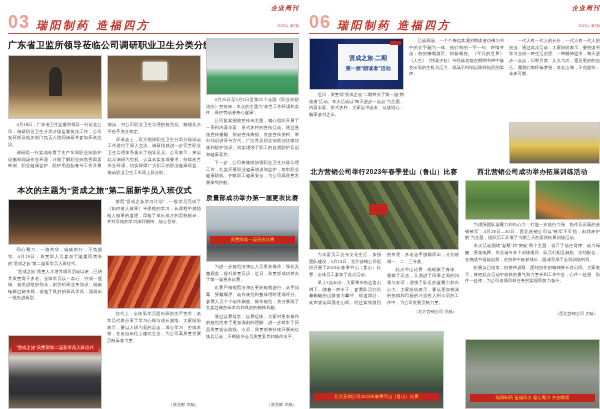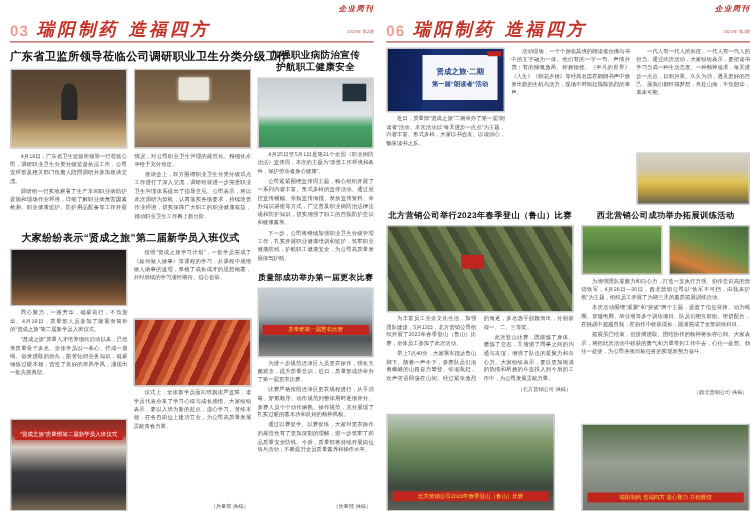--- a/index.html
+++ b/index.html
@@ -1,22 +1,22 @@
 <!DOCTYPE html>
 <html><head>
 <meta charset="utf-8">
 <style>
   html,body{margin:0;padding:0;background:#ffffff;}
   body{width:600px;height:409px;overflow:hidden;font-family:"Liberation Sans",sans-serif;color:#333;}
   .spread{display:flex;gap:10px;padding:12px 8px 0 8px;box-sizing:border-box;width:600px;height:409px;}
   .page{width:291px;flex:0 0 291px;display:flex;flex-direction:column;}
   
   .phead{display:flex;align-items:flex-end;gap:6px;height:19px;}
-  .pageno{font-size:12px;font-weight:800;color:#eba093;letter-spacing:1px;line-height:1;}
-  .slogan{font-family:"DejaVu Serif",serif;font-style:italic;font-weight:bold;color:#c23327;font-size:14px;letter-spacing:2.5px;line-height:1;}
+  .pageno{font-size:18px;font-weight:800;color:#eba093;letter-spacing:1px;line-height:1;}
+  .slogan{font-family:"DejaVu Serif",serif;font-style:italic;font-weight:bold;color:#c23327;font-size:11px;letter-spacing:2.5px;line-height:1;}
   .mast{margin-left:auto;text-align:right;line-height:1.1;}
   .mast .mn{font-family:"DejaVu Serif",serif;font-style:italic;font-weight:bold;color:#b5281e;font-size:6px;letter-spacing:1px;}
   .mast .md{color:#c0574e;font-size:3.5px;}
   .rule{border:none;border-top:1.5px solid #b9574e;margin:2px 0 4px 0;}
   
   .h-lg,.h-md,.h-sm{font-weight:bold;color:#141414;text-align:center;margin:1px 0 3px 0;letter-spacing:.3px;}
   .h-lg{font-size:9px;white-space:nowrap;}
   .h-md{font-size:7.6px;line-height:1.3;}
   .h-sm{font-size:6.3px;white-space:nowrap;}
   
@@ -82,21 +82,21 @@
             <div class="ph ph-meet2" style="width:94px;height:64px;"></div>
           </div>
           <div class="txt cols2" style="height:60px;margin-top:3px;">
             <p>4月18日，广东省卫生监督所领导一行莅临公司，调研职业卫生分类分级监督执法工作，公司安环部及相关部门负责人陪同调研并参加座谈交流。</p>
             <p>调研组一行实地察看了生产车间职业病防护设施和现场作业环境，详细了解职业病危害因素检测、职业健康监护、防护用品配备等工作开展情况，对公司职业卫生管理的规范化、精细化水平给予充分肯定。</p>
             <p>座谈会上，双方围绕职业卫生分类分级试点工作进行了深入交流，调研组就进一步完善职业卫生管理体系提出了指导意见。公司表示，将以此次调研为契机，认真落实各项要求，持续改善作业环境，切实保障广大职工的职业健康权益，推动职业卫生工作再上新台阶。</p>
           </div>
         </article>
 
         <article class="col" style="flex:1;min-height:0;margin-top:3px;">
-          <h2 class="h-md" style="white-space:nowrap;font-size:8px;">大家纷纷表示“贤成之旅”第二届新学员入班仪式</h2>
+          <h2 class="h-md" style="white-space:nowrap;font-size:8px;">本次的主题为“贤成之旅”第二届新学员入班仪式</h2>
           <div class="row gap5" style="flex:1;min-height:0;">
             <div class="col" style="width:94px;flex:0 0 94px;">
               <div class="ph ph-ceremony" style="width:94px;height:46px;"></div>
               <div class="txt" style="height:82px;margin-top:2px;">
                 <p>同心聚力，一路芳华，砥砺前行，不负韶华。4月19日，质量部人员参加了隆重而简朴的“贤成之旅”第二届新学员入班仪式。</p>
                 <p>“贤成之旅”质量人才培养项目启动以来，已培养质量骨干多名。全体学员以一条心、拧成一股绳、奋发进取的劲头，刻苦钻研业务知识，砥砺锤炼过硬本领，营造了良好的班风学风，涌现出一批先进典型。</p>
               </div>
               <div class="ph ph-stage mtA" style="width:94px;height:74px;">
                 <div class="strip t w">“贤成之旅”质量部第二届新学员入班仪式</div>
               </div>
@@ -111,24 +111,20 @@
               </div>
               <div class="byline">（质量部 供稿）</div>
             </div>
           </div>
         </article>
       </div>
 
       <div class="col" style="width:93px;flex:0 0 93px;">
 
         <article>
-          <h2 class="h-md">
-            <span>加强职业病防治宣传</span><br>
-            <span>护航职工健康安全</span>
-          </h2>
           <div class="ph ph-clean" style="width:93px;height:57px;"></div>
           <div class="txt" style="height:94px;margin-top:2px;">
             <p>4月25日至5月1日是第21个全国《职业病防治法》宣传周，本次的主题为“改善工作环境和条件，保护劳动者身心健康”。</p>
             <p>公司紧紧围绕宣传周主题，精心组织开展了一系列内容丰富、形式多样的宣传活动。通过悬挂宣传横幅、张贴宣传海报、发放宣传资料、举办知识讲座等方式，广泛普及职业病防治法律法规和防护知识，切实增强了职工的自我防护意识和健康素养。</p>
             <p>下一步，公司将继续加强职业卫生分级管理工作，扎实开展职业健康培训和监护，筑牢职业健康防线，护航职工健康安全，为公司高质量发展保驾护航。</p>
           </div>
         </article>
 
         <article class="col" style="flex:1;min-height:0;margin-top:2px;">
           <h2 class="h-sm">质量部成功举办第一届更衣比赛</h2>

